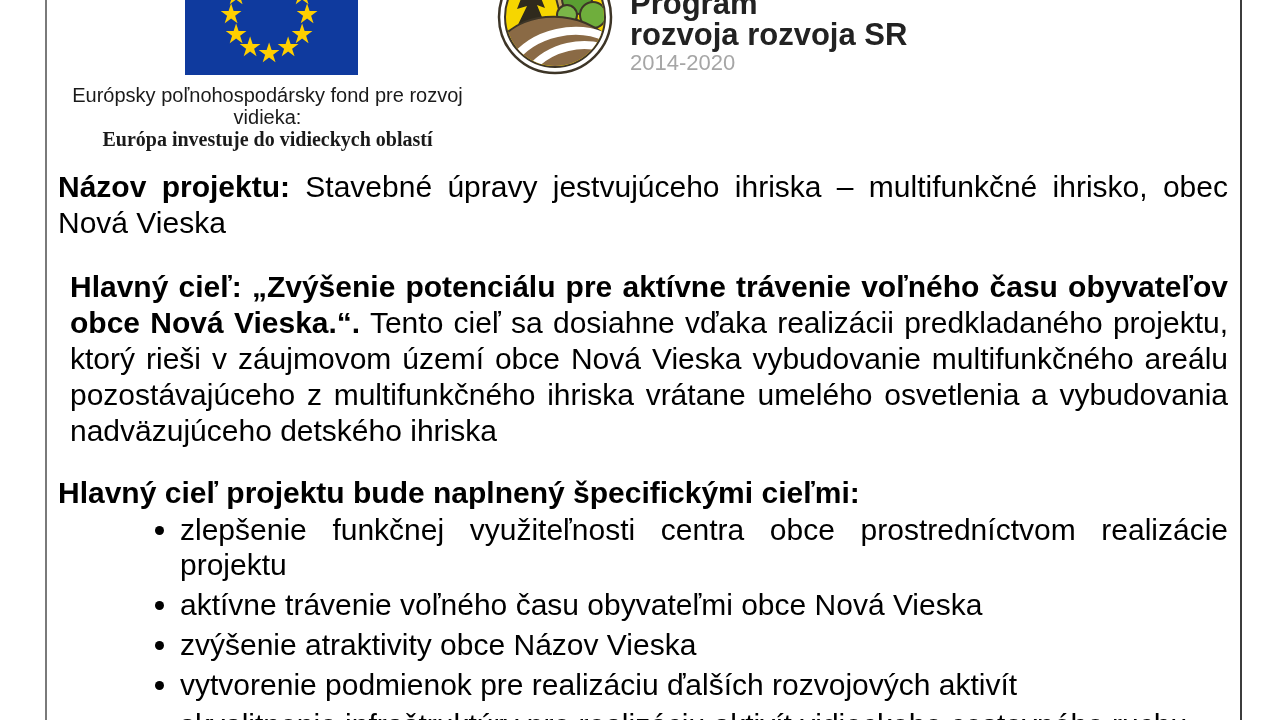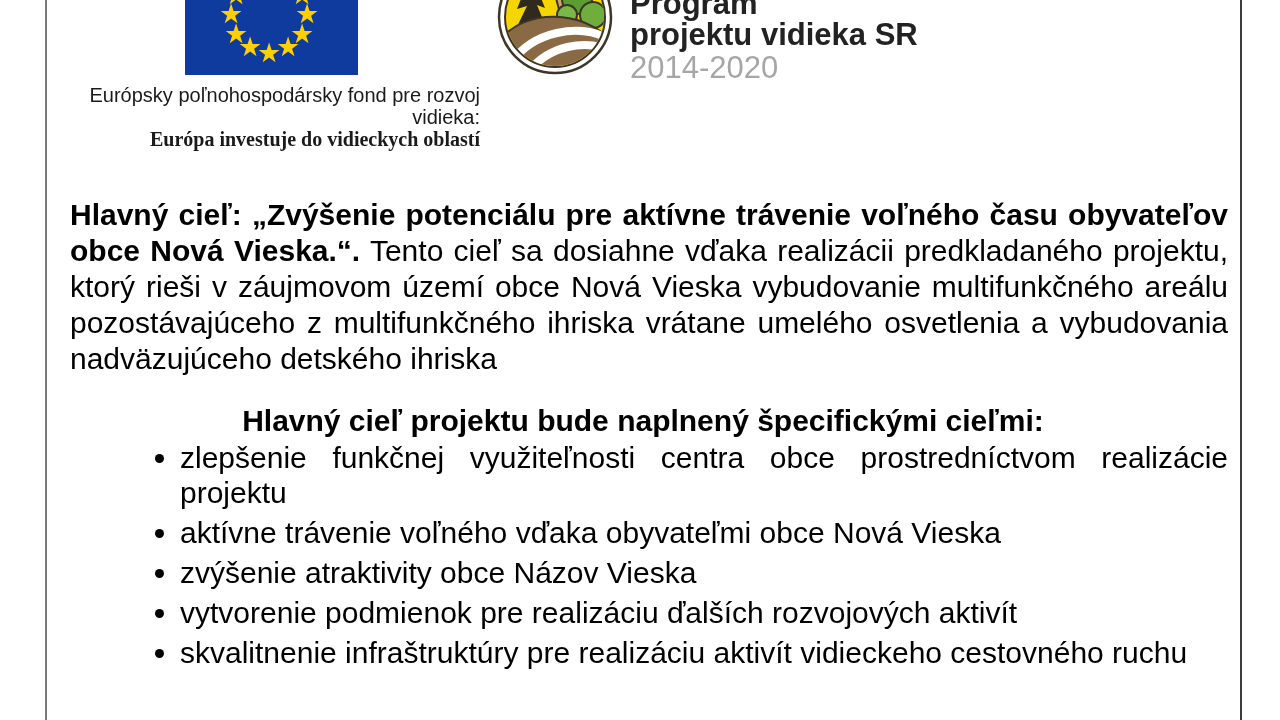--- a/index.html
+++ b/index.html
@@ -14,41 +14,41 @@
   
   .eu-flag{
     position:absolute;left:185px;top:-40px;width:173px;height:115px;
     background:#0f3a9e;
   }
   .eu-flag .star{
     position:absolute;font-style:normal;font-size:27px;line-height:27px;
     color:#ffcf00;font-family:"DejaVu Sans",sans-serif;
   }
   .eu-caption{
-    position:absolute;left:55px;top:84px;width:425px;text-align:right;
+    position:absolute;left:55px;top:84px;width:425px;text-align:center;
     color:#1a1a1a;
   }
   .eu-caption .l1{font-size:20px;line-height:22px;}
   .eu-caption .l2{font-size:20px;line-height:22px;font-weight:bold;font-family:Liberation Serif, serif;}
 
   .prv-logo{position:absolute;left:497px;top:-41px;width:116px;height:116px;}
   .prv-text{position:absolute;left:630px;top:0;}
   .prv-text .t1{position:absolute;left:0;top:-14px;font-size:31px;font-weight:bold;color:#222;white-space:nowrap;}
   .prv-text .t2{position:absolute;left:0;top:17px;font-size:31px;font-weight:bold;color:#222;white-space:nowrap;}
-  .prv-text .t3{position:absolute;left:0;top:50px;font-size:31px;color:#a6a6a6;white-space:nowrap;}
+  .prv-text .t3{position:absolute;left:0;top:50px;font-size:22px;color:#a6a6a6;white-space:nowrap;}
 
   
   .doc{
     position:absolute;left:58px;top:169px;width:1170px;
     font-size:30px;color:#000;text-align:justify;
   }
   .doc p{margin:0;line-height:36px;}
   .doc p.goal{margin-top:28px;margin-left:12px;}
   .doc h3{
-    margin:26px 0 0 0;font-size:30px;line-height:36px;font-weight:bold;text-align:center;
+    margin:26px 0 0 0;font-size:30px;line-height:36px;font-weight:bold;text-align:left;
   }
   .doc ul{
     margin:0;padding:0 0 0 122px;list-style:disc outside;
   }
   .doc li{line-height:35px;margin:1px 0 5px 0;text-align:justify;}
   b{font-weight:bold;}
 </style>
 </head>
 <body>
 
@@ -89,32 +89,33 @@
       <circle cx="96" cy="56" r="13" fill="#6fae3c" stroke="#3d3527" stroke-width="2"></circle>
       <circle cx="70" cy="56" r="10" fill="#7ab648" stroke="#3d3527" stroke-width="2"></circle>
       <path d="M4,80 C28,50 86,50 114,82 L114,118 L4,118 Z" fill="#8a6a45" stroke="#3d3527" stroke-width="2"></path>
       <path d="M14,104 C36,72 82,64 112,80" fill="none" stroke="#ffffff" stroke-width="8"></path>
       <path d="M28,118 C48,86 92,78 118,94" fill="none" stroke="#ffffff" stroke-width="8"></path>
     </g>
   </svg>
 
   <div class="prv-text">
     <div class="t1">Program</div>
-    <div class="t2">projektu vidieka SR</div>
+    <div class="t2">rozvoja rozvoja SR</div>
     <div class="t3">2014-2020</div>
   </div>
 
   <div class="doc">
+    <p><b>Názov projektu:</b><span> Stavebné úpravy jestvujúceho ihriska – multifunkčné ihrisko, obec Nová Vieska</span></p>
 
     <p class="goal"><b>Hlavný cieľ:</b><b> „Zvýšenie potenciálu pre aktívne trávenie voľného času obyvateľov obce Nová Vieska.“.</b><span> Tento cieľ sa dosiahne vďaka realizácii predkladaného projektu, ktorý rieši v záujmovom území obce Nová Vieska vybudovanie multifunkčného areálu pozostávajúceho z multifunkčného ihriska vrátane umelého osvetlenia a vybudovania nadväzujúceho detského ihriska</span></p>
 
     <h3>Hlavný cieľ projektu bude naplnený špecifickými cieľmi:</h3>
 
     <ul>
         <li>zlepšenie funkčnej využiteľnosti centra obce prostredníctvom realizácie projektu</li>
-        <li>aktívne trávenie voľného vďaka obyvateľmi obce Nová Vieska</li>
+        <li>aktívne trávenie voľného času obyvateľmi obce Nová Vieska</li>
         <li>zvýšenie atraktivity obce Názov Vieska</li>
         <li>vytvorenie podmienok pre realizáciu ďalších rozvojových aktivít</li>
         <li>skvalitnenie infraštruktúry pre realizáciu aktivít vidieckeho cestovného ruchu</li>
       </ul>
   </div>
 
 </div>
 
 </body></html>

